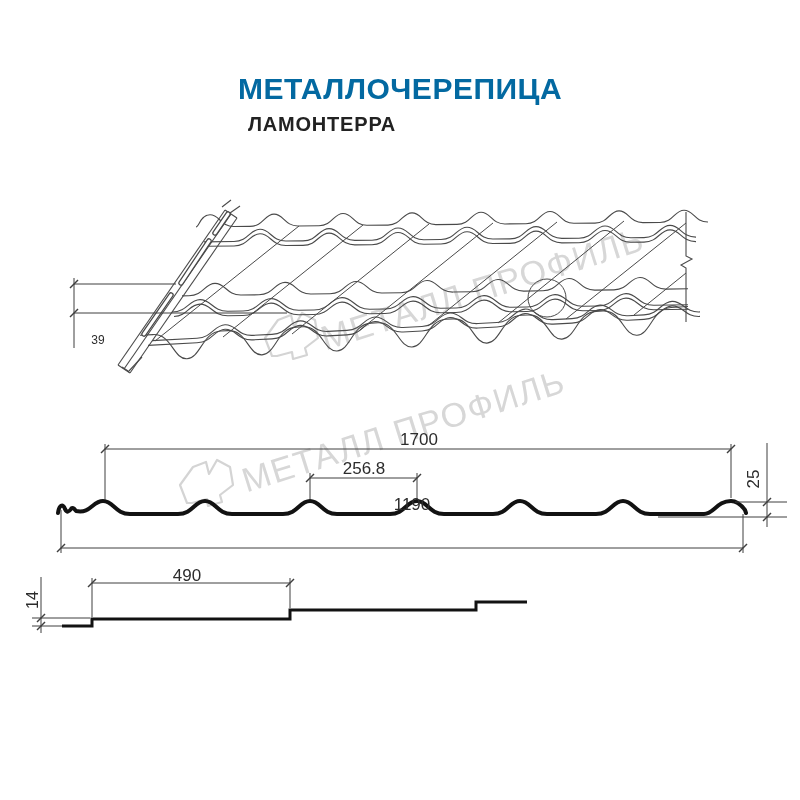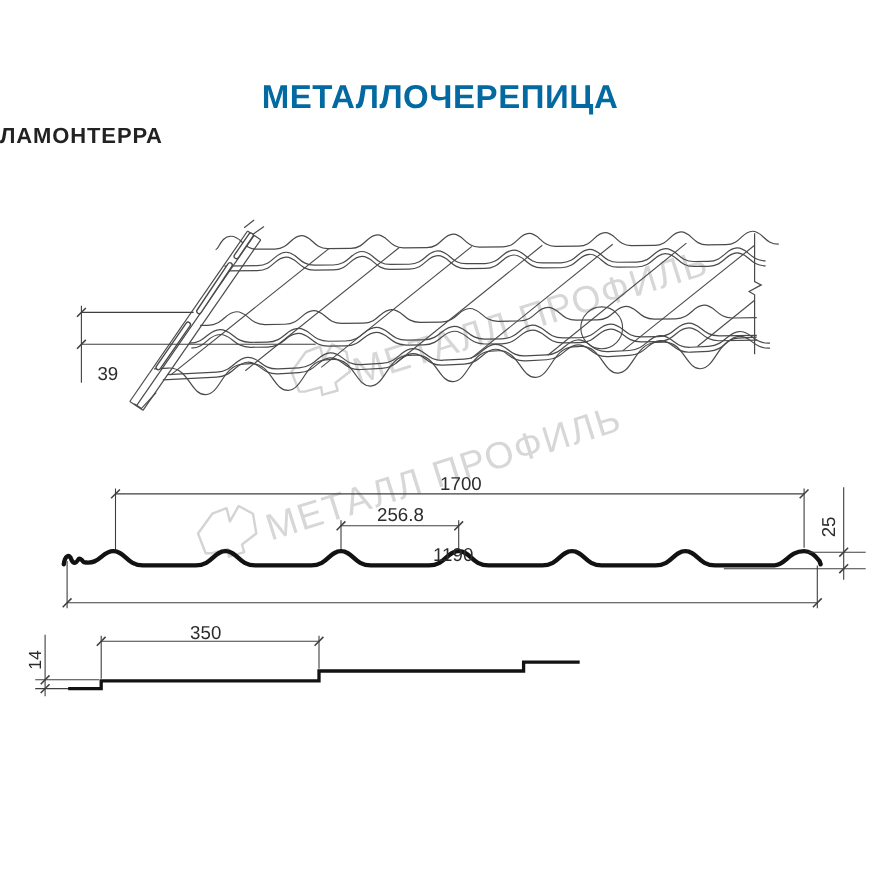--- a/index.html
+++ b/index.html
@@ -1,21 +1,21 @@
 <!DOCTYPE html>
 <html><head>
 <meta charset="utf-8">
 <style>
   html,body{margin:0;padding:0;background:#fff;}
   #canvas{position:relative;width:800px;height:800px;background:#ffffff;overflow:hidden;
           font-family:"Liberation Sans",sans-serif;}
   .abs{position:absolute;}
   .title{left:0;top:72px;width:800px;text-align:center;font-size:30px;font-weight:700;
          color:#0369a1;letter-spacing:.5px;white-space:nowrap;}
-  .subtitle{left:0;top:113px;width:644px;font-size:20px;font-weight:600;
+  .subtitle{left:0;top:113px;width:644px;text-align:center;font-size:20px;font-weight:600;
             color:#222;letter-spacing:.8px;}
   .dim{color:#2c2c2c;font-size:17px;transform:translate(-50%,-50%);white-space:nowrap;}
   .dim.rot{transform:translate(-50%,-50%) rotate(-90deg);}
   .wm-text{color:#d7d7d7;font-size:34px;font-weight:500;letter-spacing:1.5px;white-space:nowrap;
            transform-origin:0 50%;transform:rotate(-17.5deg);user-select:none;}
   svg{display:block;}
   .thin{stroke:#4a4a4a;stroke-width:1.1;fill:none;}
   .thin2{stroke:#4a4a4a;stroke-width:1;fill:none;}
   .thick{stroke:#121212;stroke-width:4;fill:none;stroke-linejoin:round;stroke-linecap:round;}
   .thick2{stroke:#121212;stroke-width:3;fill:none;stroke-linejoin:miter;}
@@ -156,20 +156,20 @@
       <line class="dimline" x1="41" y1="577" x2="41" y2="633"></line>
       <line class="dimline" x1="32" y1="618" x2="90" y2="618"></line>
       <line class="dimline" x1="32" y1="626" x2="64" y2="626"></line>
       <line class="tick" x1="37" y1="622" x2="45" y2="614"></line>
       <line class="tick" x1="37" y1="630" x2="45" y2="622"></line>
     </g>
 
     <path class="thick2" d="M 62 626 L 92 626 L 92 619 L 290 619 L 290 610 L 476 610 L 476 602 L 527 602"></path>
   </svg>
 
-  <span class="abs dim" style="left:98px;top:340px;font-size:17px">39</span>
+  <span class="abs dim" style="left:98px;top:340px;font-size:12px">39</span>
   <span class="abs dim" style="left:419px;top:440px">1700</span>
   <span class="abs dim" style="left:364px;top:469px">256.8</span>
   <span class="abs dim" style="left:412px;top:505px">1190</span>
   <span class="abs dim rot" style="left:754px;top:479px">25</span>
-  <span class="abs dim" style="left:187px;top:576px">350</span>
+  <span class="abs dim" style="left:187px;top:576px">490</span>
   <span class="abs dim rot" style="left:33px;top:600px;font-size:16px">14</span>
 </div>
 
 </body></html>

